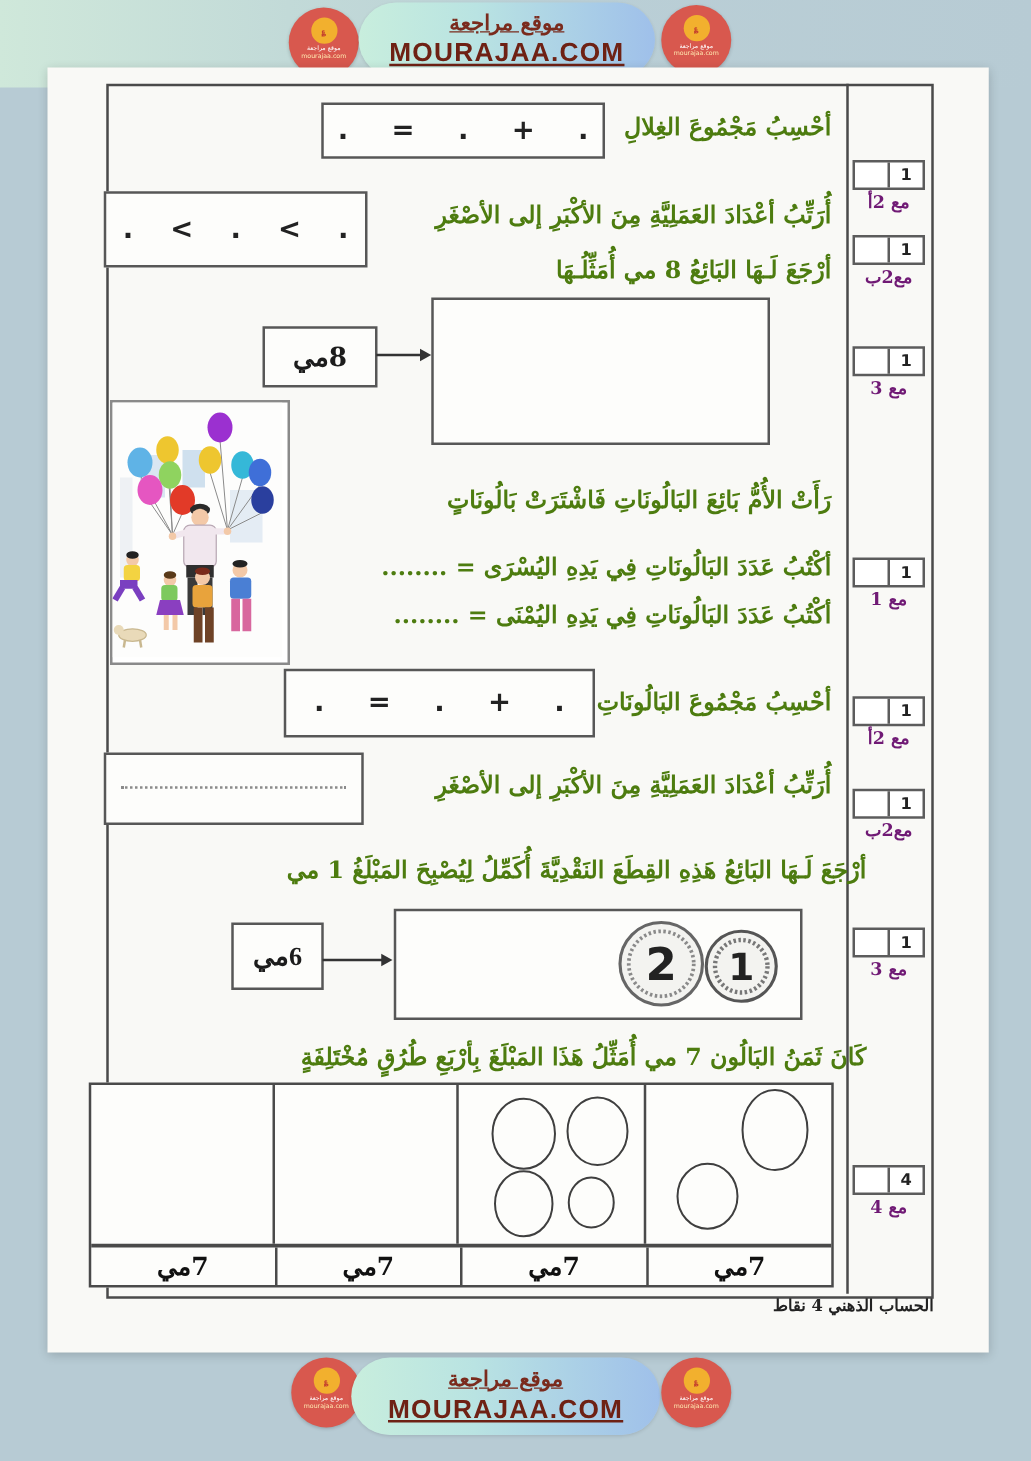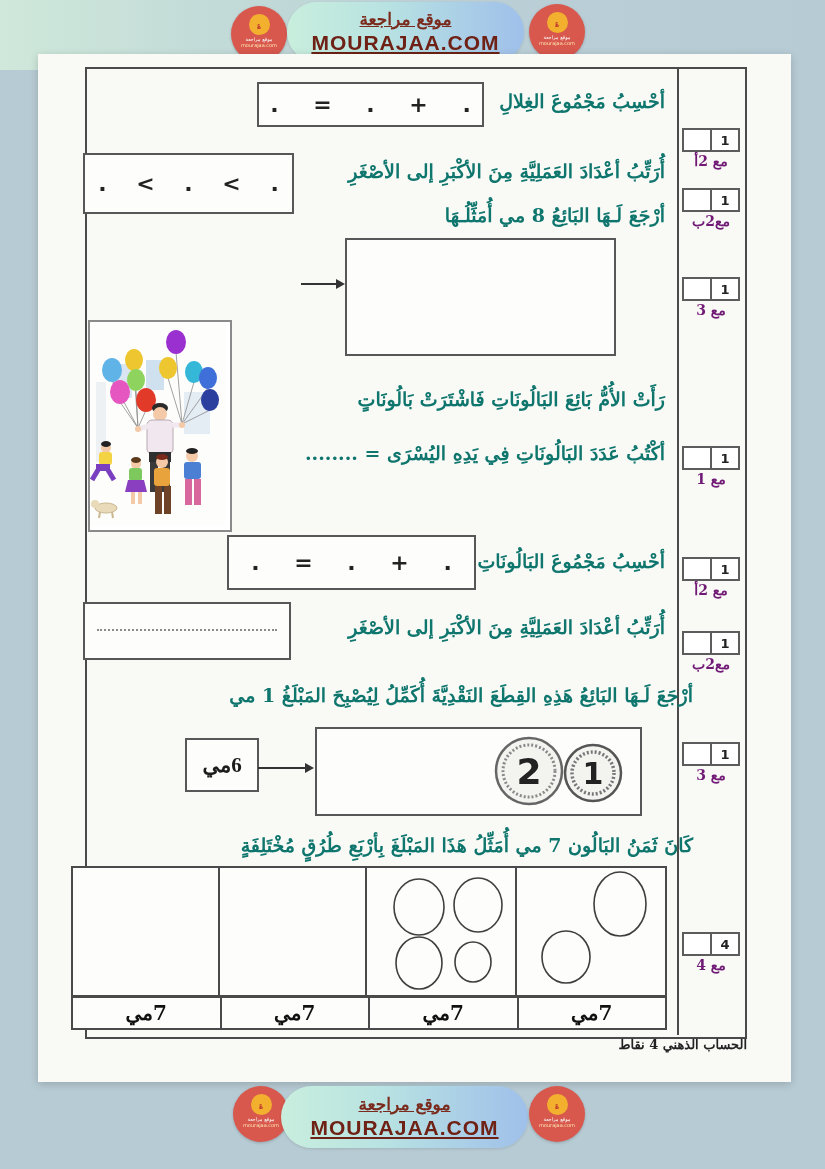--- a/index.html
+++ b/index.html
@@ -44,21 +44,21 @@
   .page{
     position:absolute;left:38px;top:54px;width:753px;height:1028px;
     background:#f9f9f6;box-shadow:0 2px 8px rgba(0,0,0,.18);
   }
   .frame{position:absolute;left:47px;top:13px;width:658px;height:968px;
     border:2px solid #4a4a4a;}
   .divider-v{position:absolute;left:639px;top:13px;width:0;height:968px;
     border-left:2px solid #4a4a4a;}
   .q{
     position:absolute;right:126px;direction:rtl;white-space:nowrap;
-    font-size:19px;font-weight:bold;color:#0f766e;
+    font-size:19px;font-weight:bold;color:#4d7c0f;
     font-family:"DejaVu Serif",serif;
   }
   .q.wide{right:98px;}
   .bx{position:absolute;border:2px solid #575757;background:#fdfdfb;}
   .eq{
     display:flex;align-items:center;justify-content:center;
     font-size:22px;font-weight:bold;color:#222;direction:ltr;
   }
   .eq.plus span{word-spacing:27px;}
   .eq.less span{word-spacing:22px;}
@@ -119,20 +119,23 @@
     <span>. = . + .</span>
   </div>
 
   <div class="q" style="top:106px;">أُرَتِّبُ أعْدَادَ العَمَلِيَّةِ مِنَ الأكْبَرِ إلى الأصْغَرِ</div>
   <div class="bx eq less" style="left:45px;top:99px;width:207px;height:57px;">
     <span>. &lt; . &lt; .</span>
   </div>
 
   <div class="q" style="top:150px;">أرْجَعَ لَـهَا البَائِعُ 8 مي أُمَثِّلُـهَا</div>
   <div class="bx" style="left:307px;top:184px;width:267px;height:114px;"></div>
+  <div class="bx tagbox" style="left:172px;top:207px;width:88px;height:45px;">
+    <span>8مي</span>
+  </div>
   <svg class="abs" style="left:262px;top:222px;" width="46" height="16">
     <line x1="1" y1="8" x2="37" y2="8" stroke="#333" stroke-width="2"></line>
     <polygon points="36,3 45,8 36,13" fill="#333"></polygon>
   </svg>
 
   <div class="imgbox">
     <svg width="136" height="204" viewBox="0 0 136 204">
       <rect x="0" y="0" width="136" height="204" fill="#fdfdfc"></rect>
       <rect x="22" y="42" width="20" height="34" fill="#d9e6f2"></rect>
       <rect x="56" y="38" width="18" height="30" fill="#cfe0ee"></rect>
@@ -200,20 +203,21 @@
 
       <ellipse cx="16" cy="186" rx="11" ry="5" fill="#e9dab9" stroke="#c9b890" stroke-width="1"></ellipse>
       <circle cx="5" cy="182" r="4" fill="#e9dab9"></circle>
       <line x1="10" y1="190" x2="9" y2="196" stroke="#c9b890" stroke-width="2"></line>
       <line x1="22" y1="190" x2="23" y2="196" stroke="#c9b890" stroke-width="2"></line>
     </svg>
   </div>
 
   <div class="q" style="top:334px;">رَأَتْ الأُمُّ بَائِعَ البَالُونَاتِ فَاشْتَرَتْ بَالُونَاتٍ</div>
   <div class="q" style="top:388px;">أكْتُبُ عَدَدَ البَالُونَاتِ فِي يَدِهِ اليُسْرَى = ........</div>
+  <div class="q" style="top:426px;">أكْتُبُ عَدَدَ البَالُونَاتِ فِي يَدِهِ اليُمْنَى = ........</div>
 
   <div class="q" style="top:496px;">أحْسِبُ مَجْمُوعَ البَالُونَاتِ</div>
   <div class="bx eq plus" style="left:189px;top:481px;width:245px;height:51px;">
     <span>. = . + .</span>
   </div>
 
   <div class="q" style="top:562px;">أُرَتِّبُ أعْدَادَ العَمَلِيَّةِ مِنَ الأكْبَرِ إلى الأصْغَرِ</div>
   <div class="bx" style="left:45px;top:548px;width:204px;height:54px;">
     <div class="dotline"></div>
   </div>

